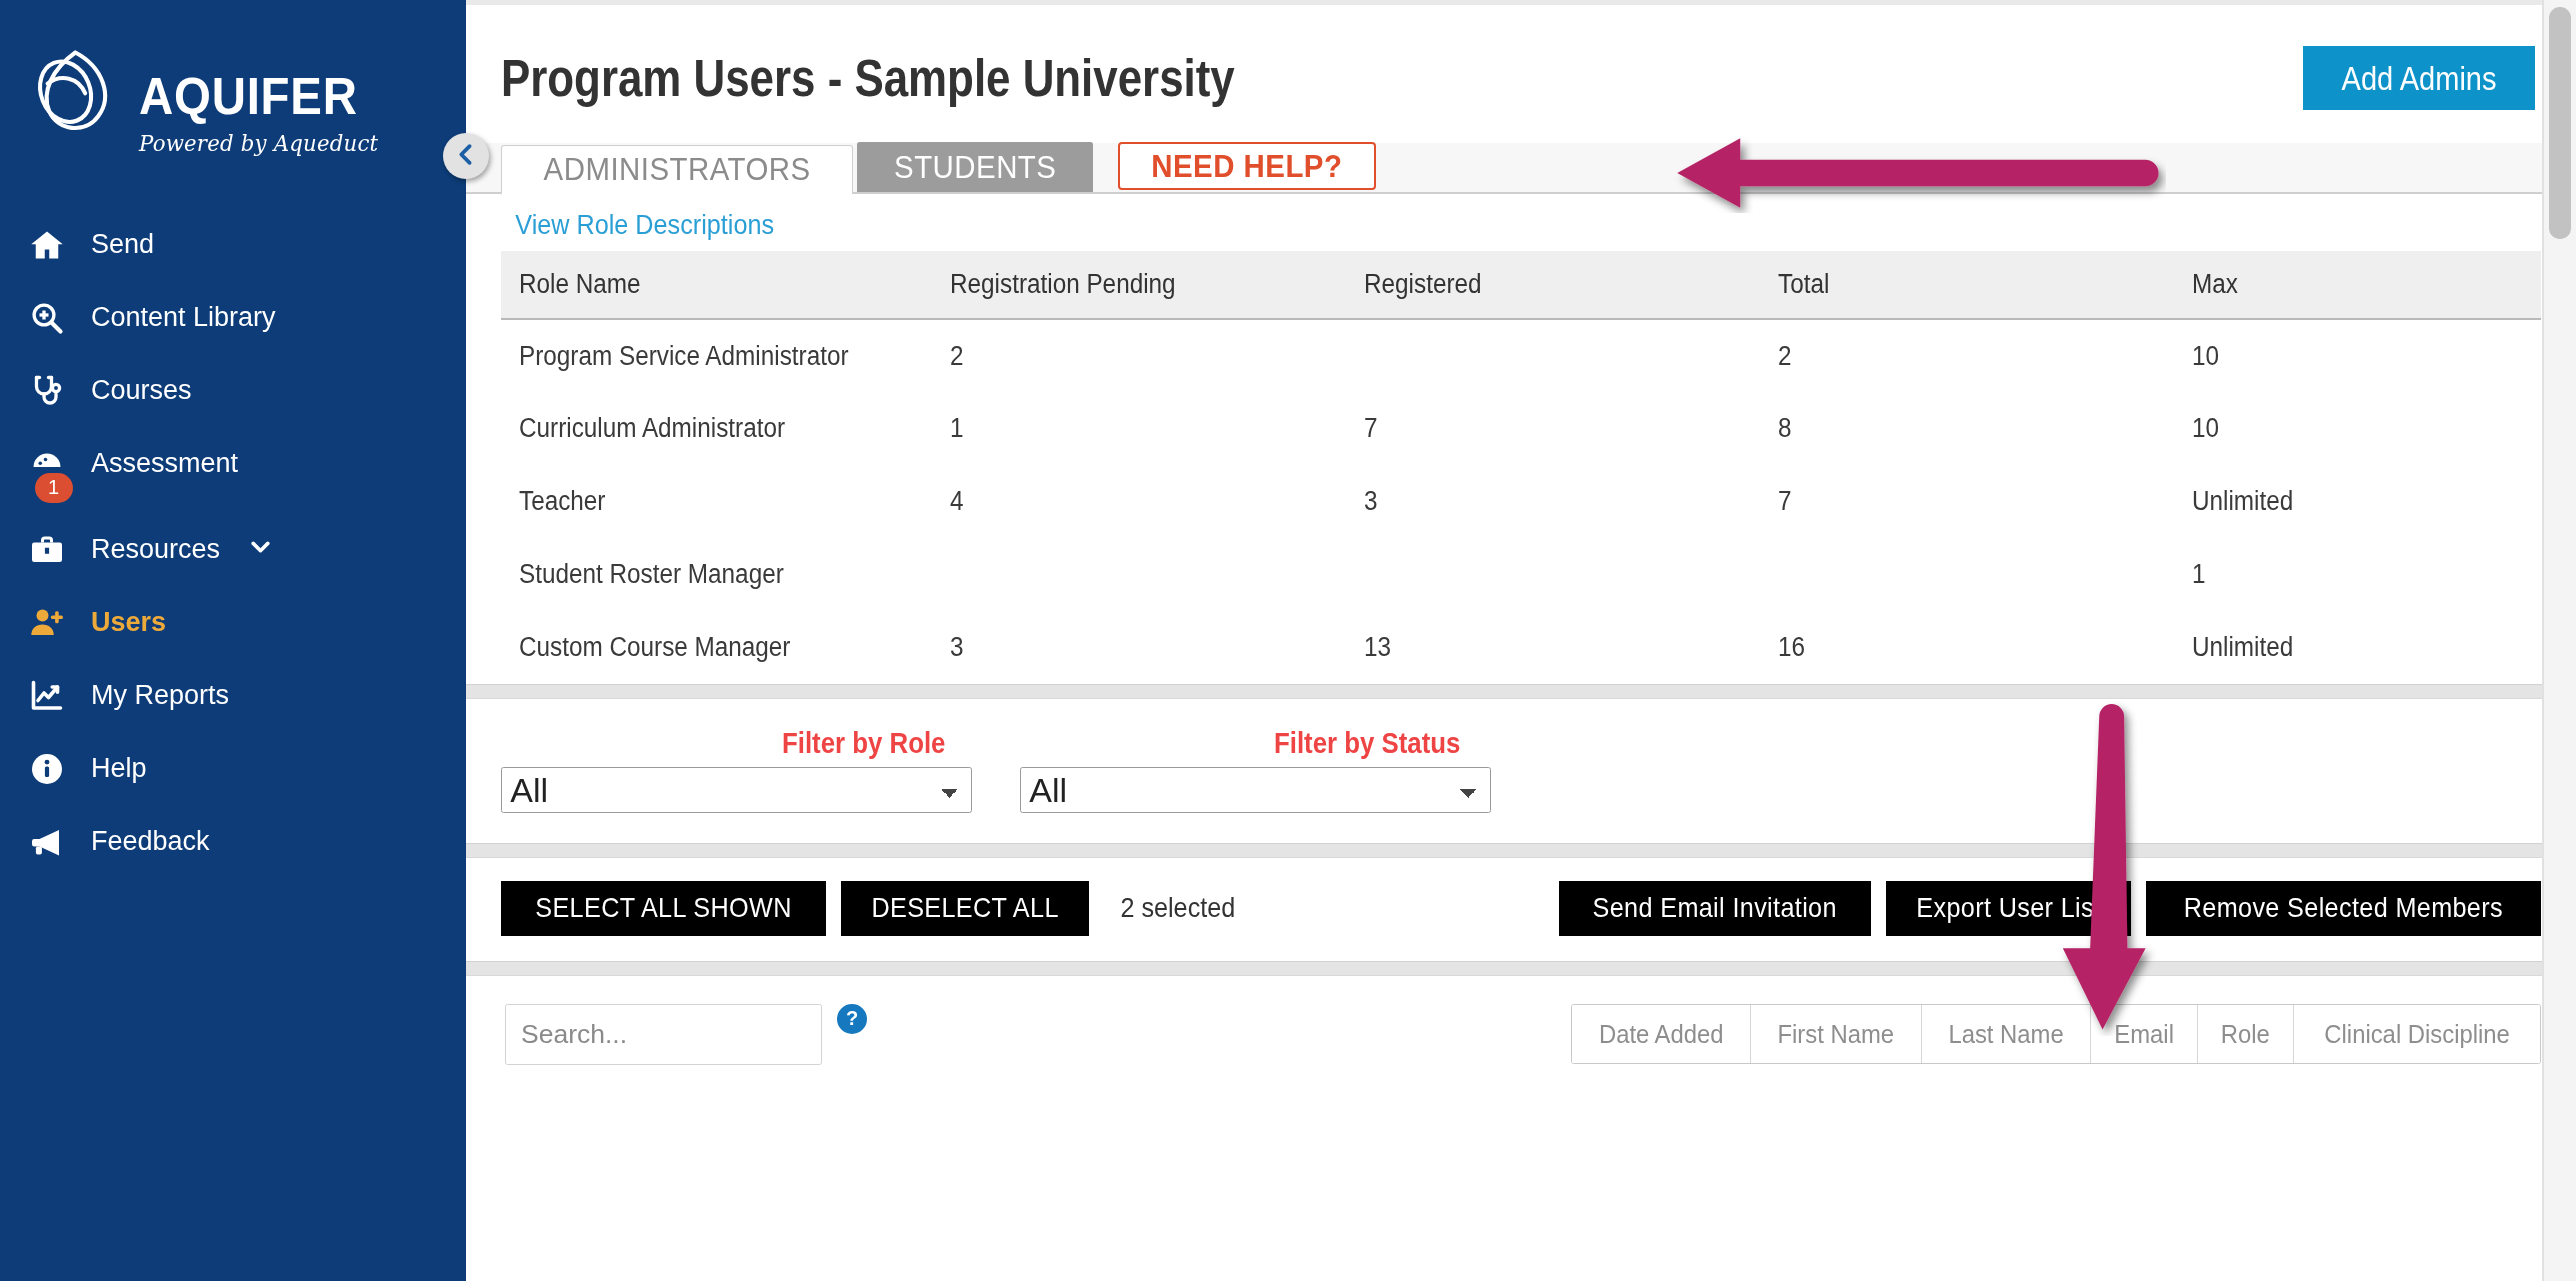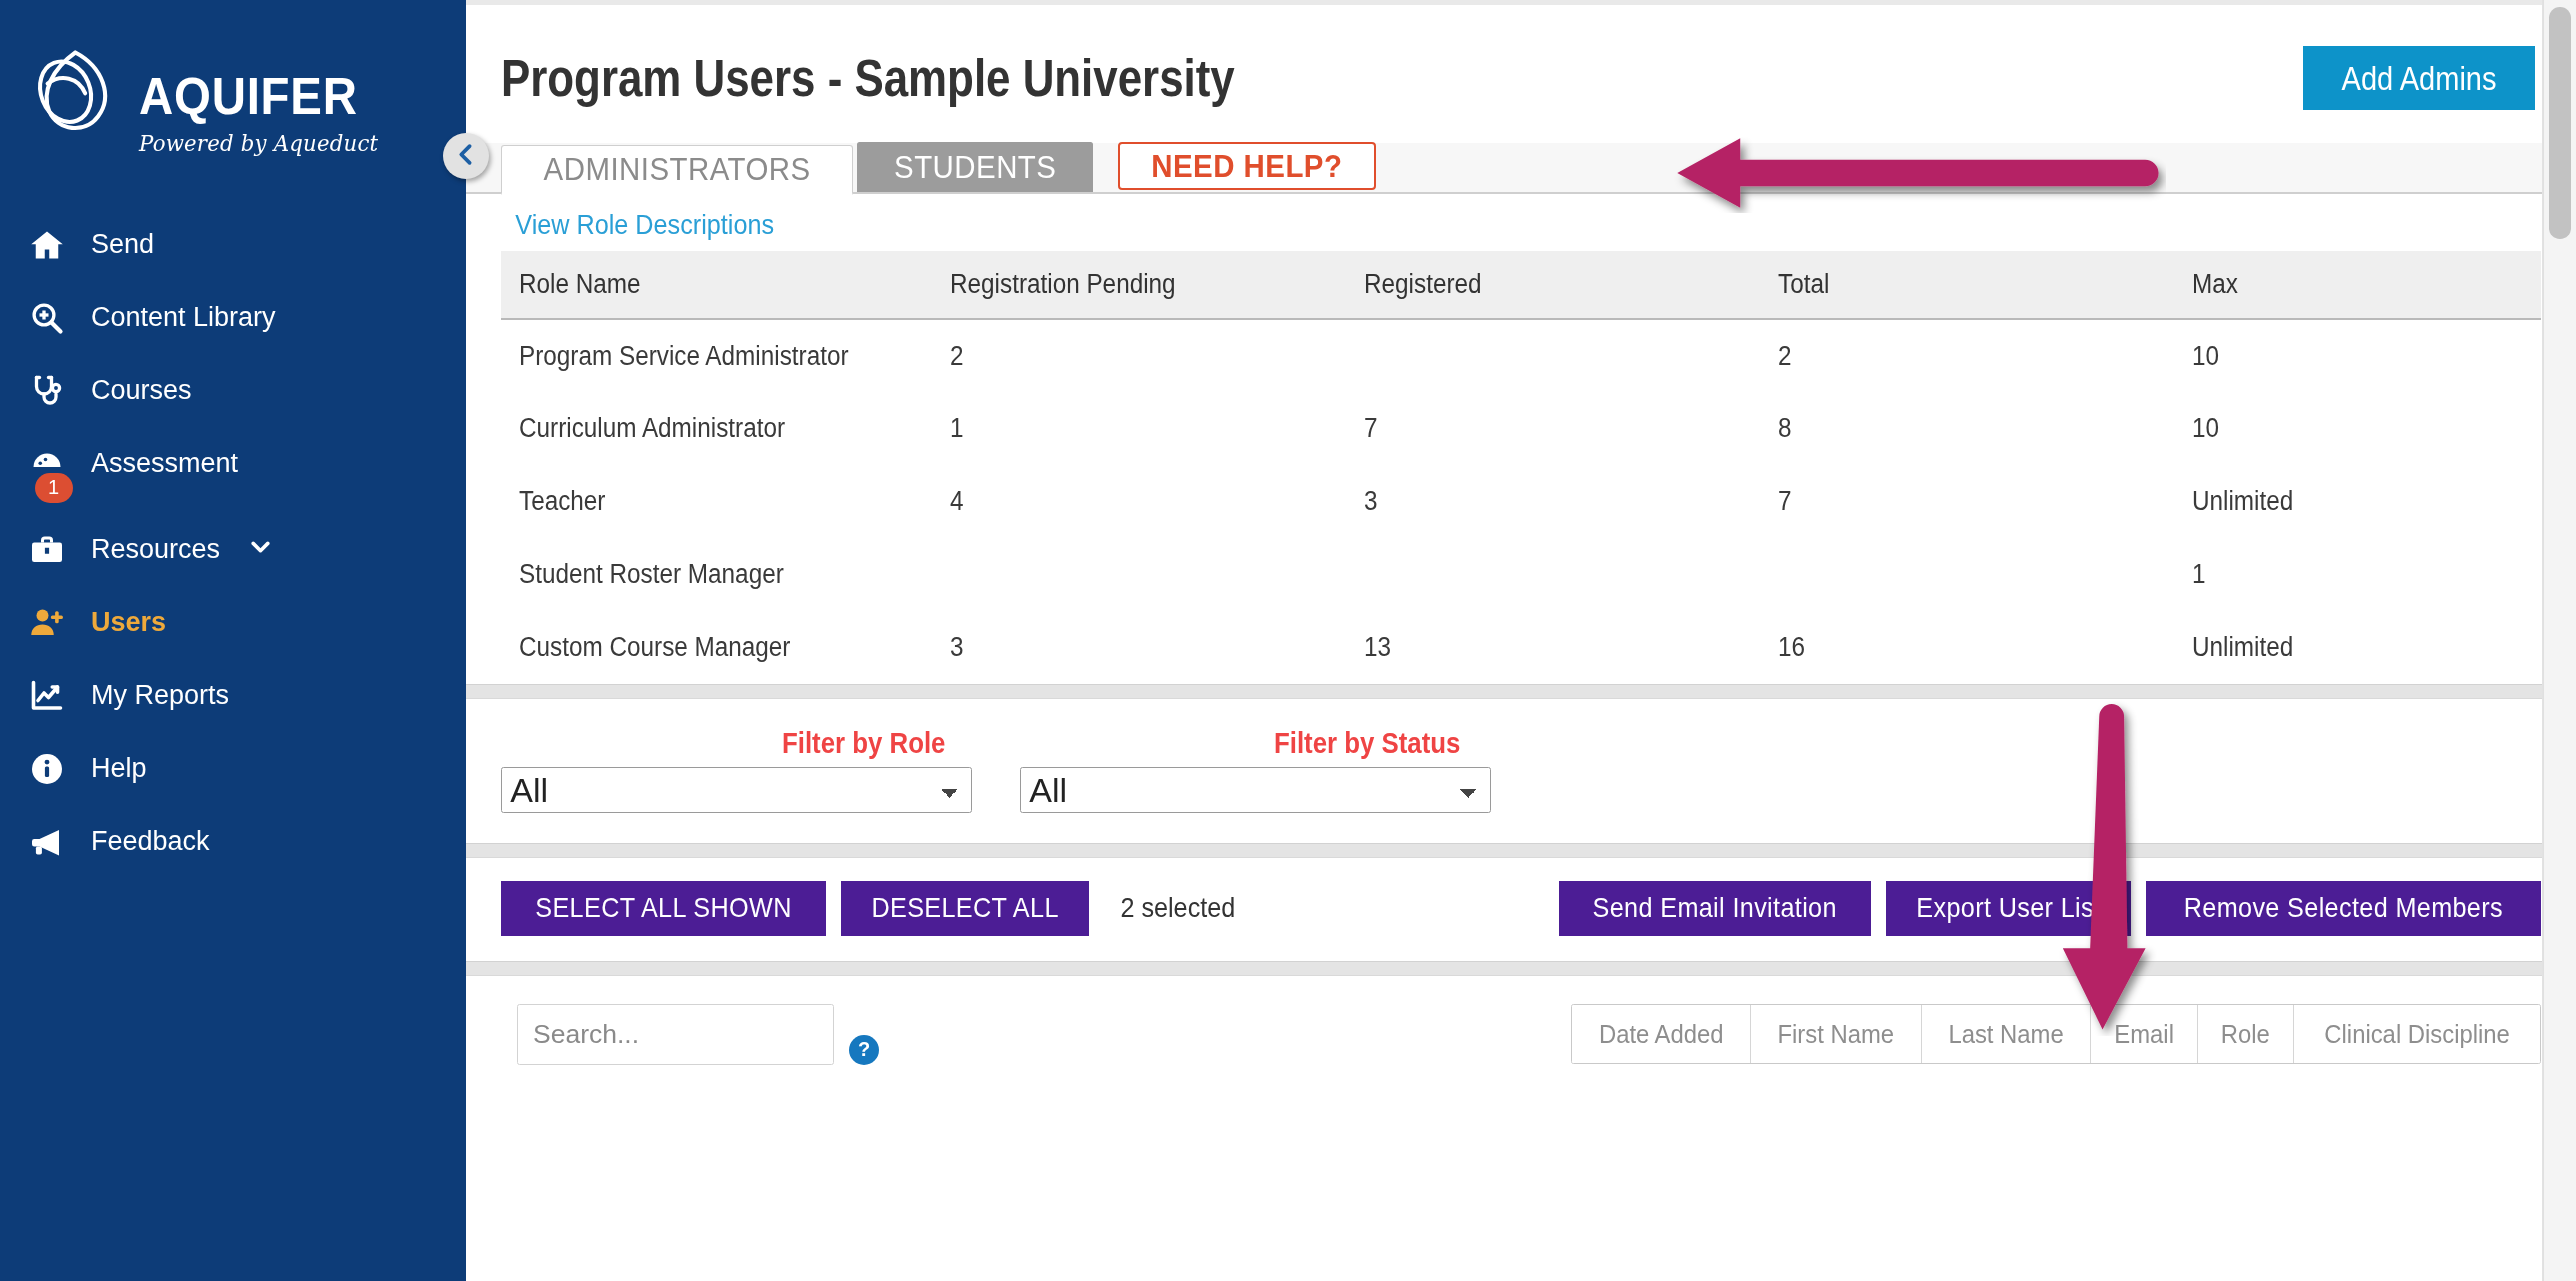--- a/index.html
+++ b/index.html
@@ -185,39 +185,39 @@
     background-size: 9px 9px, 9px 9px;
     background-repeat: no-repeat;
   }
 
   
   .actions-row {
     display: flex; align-items: center; padding: 23px 35px 25px 35px;
     background:#fff;
   }
   .btn-flat {
-    background: #4c1d95; color:#fff; border:none; cursor:pointer;
+    background: #000000; color:#fff; border:none; cursor:pointer;
     font-size: 28px; padding: 11.6px 20px; letter-spacing: 0.4px;
     font-family: "Liberation Sans Narrow", "Liberation Sans", sans-serif;
     white-space: nowrap;
   }
   .btn-flat span { display:inline-block; transform: scaleX(0.9); }
   .sel-count {
     font-size: 28px; color: #333; margin-left: 25px;
     font-family: "Liberation Sans Narrow", "Liberation Sans", sans-serif;
   }
   .sel-count span { display:inline-block; transform: scaleX(0.9); }
   .spacer { flex: 1; }
   .right-actions { display: flex; gap: 15px; align-items: center; }
 
   
   .bottom-row {
     display: flex; align-items: center; padding: 28px 35px 0 35px; background:#fff;
   }
-  .search-wrap { display: flex; align-items: flex-end; gap: 15px; margin-left: 16px; }
+  .search-wrap { display: flex; align-items: flex-start; gap: 15px; margin-left: 4px; }
   input.search {
     width: 317px; height: 61px; font-size: 26.5px; padding: 0 15px;
     border: 1.7px solid #d3d3d3; border-radius: 2.5px; color:#555;
     font-family: "Liberation Sans", sans-serif; background: #fff;
   }
   input.search::placeholder { color:#8a8a8a; }
   .help-dot {
     width: 30px; height: 30px; border-radius: 50%;
     background: #1678bf; color:#fff; font-size: 20px; font-weight:700;
     display:flex; align-items:center; justify-content:center; cursor:pointer;

